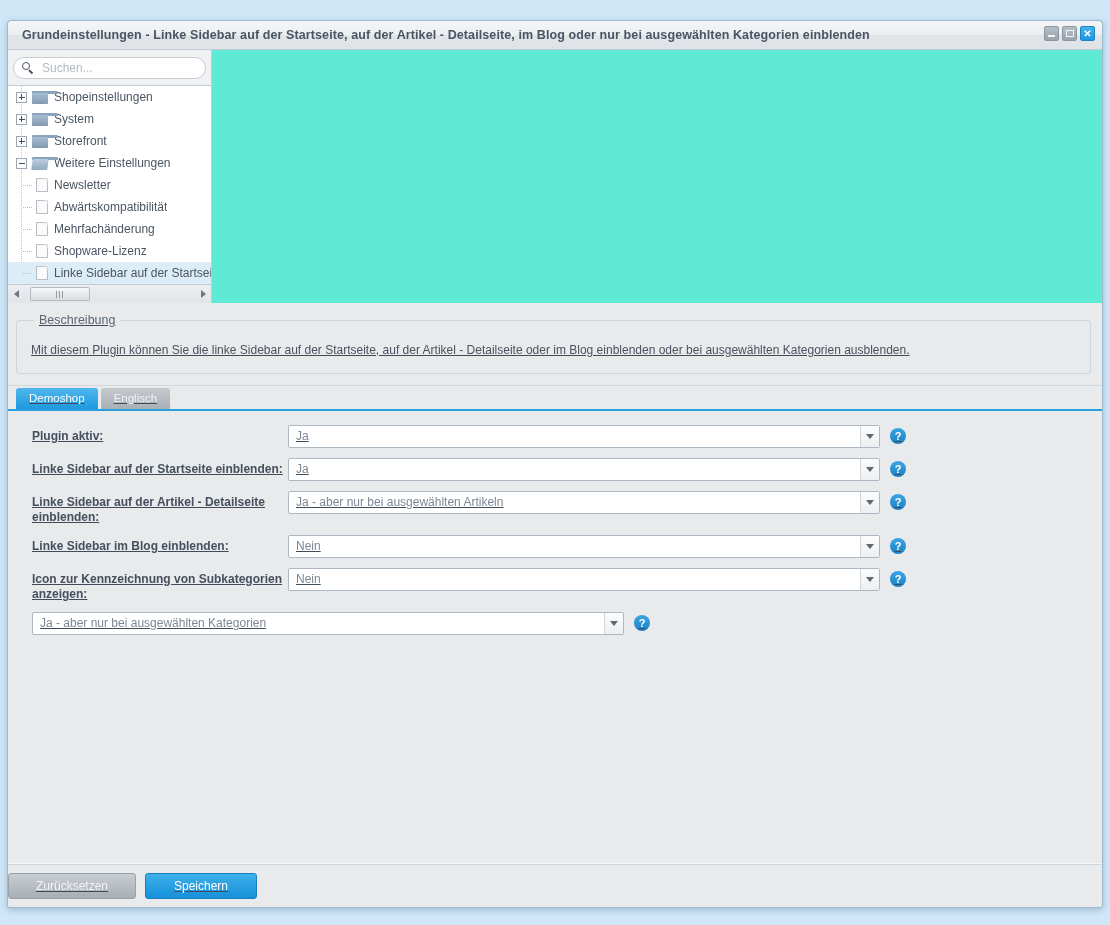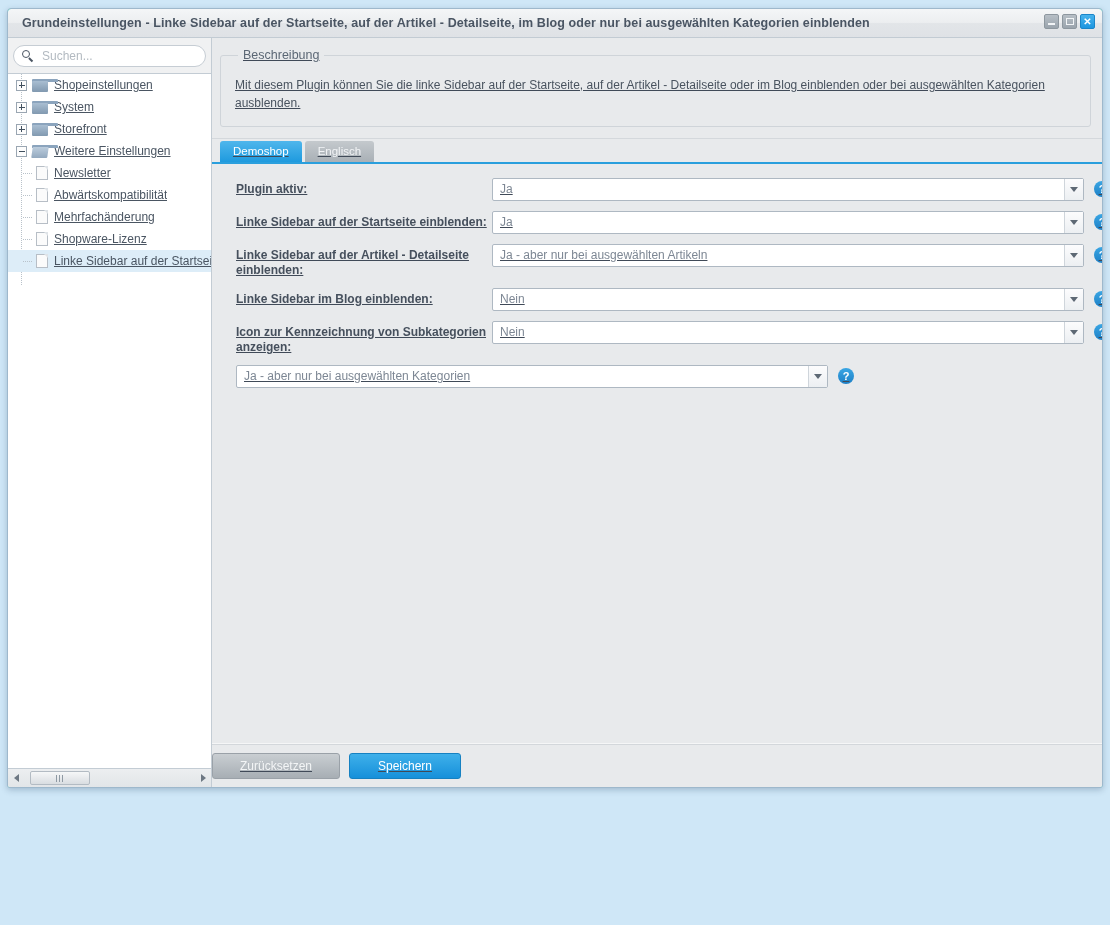--- a/index.html
+++ b/index.html
@@ -13,23 +13,23 @@
     font-family: "Liberation Sans", sans-serif;
     font-size: 12px;
     color: #404a58;
     overflow: hidden;
   }
 
   
   #window {
     position: absolute;
     left: 7px;
-    top: 8px;
+    top: 20px;
     width: 1096px;
-    height: 780px;
+    height: 888px;
     border: 1px solid #9eb8cc;
     border-radius: 4px 4px 3px 3px;
     box-shadow: 0 2px 6px rgba(40,70,100,0.28);
     background: #5eead4;
     box-sizing: border-box;
     overflow: hidden;
   }
 
   
   #titlebar {
@@ -87,20 +87,21 @@
   }
 
   
   #wbody {
     position: absolute;
     top: 29px;
     left: 0;
     right: 0;
     bottom: 0;
     display: flex;
+    flex-direction: column;
   }
 
   
   #sidebar {
     width: 204px;
     background: #f0f1f2;
     border-right: 1px solid #c3ccd4;
     position: relative;
     box-sizing: border-box;
     display: flex;
@@ -230,21 +231,20 @@
     position: absolute;
     right: -1px; top: -1px;
     width: 0; height: 0;
     border-left: 4px solid transparent;
     border-top: 4px solid #dfe3e7;
   }
   .tnode .lbl {
     font-size: 12px;
     color: #4a5562;
     overflow: hidden;
-    text-decoration: underline;
   }
   .tline {
     position: absolute;
     left: 13px;
     width: 1px;
     background: repeating-linear-gradient(to bottom, #b9c2ca 0 1px, transparent 1px 2px);
   }
   .telbow {
     position: absolute;
     left: 13px;

